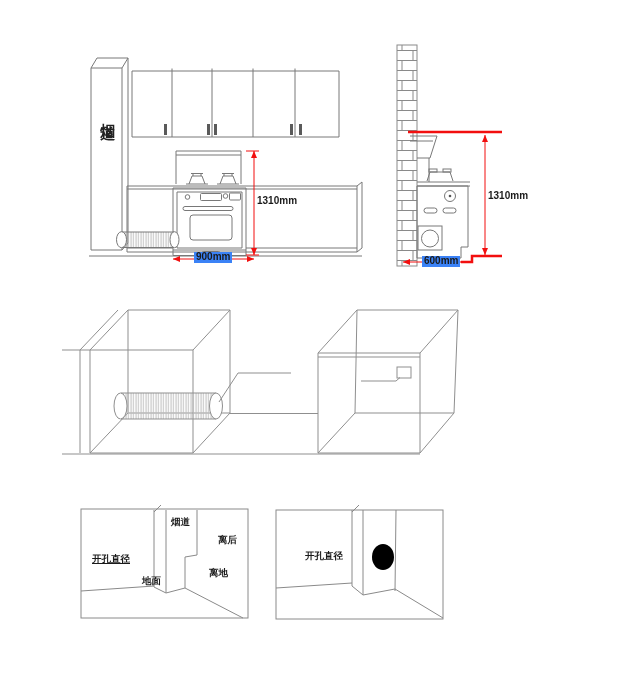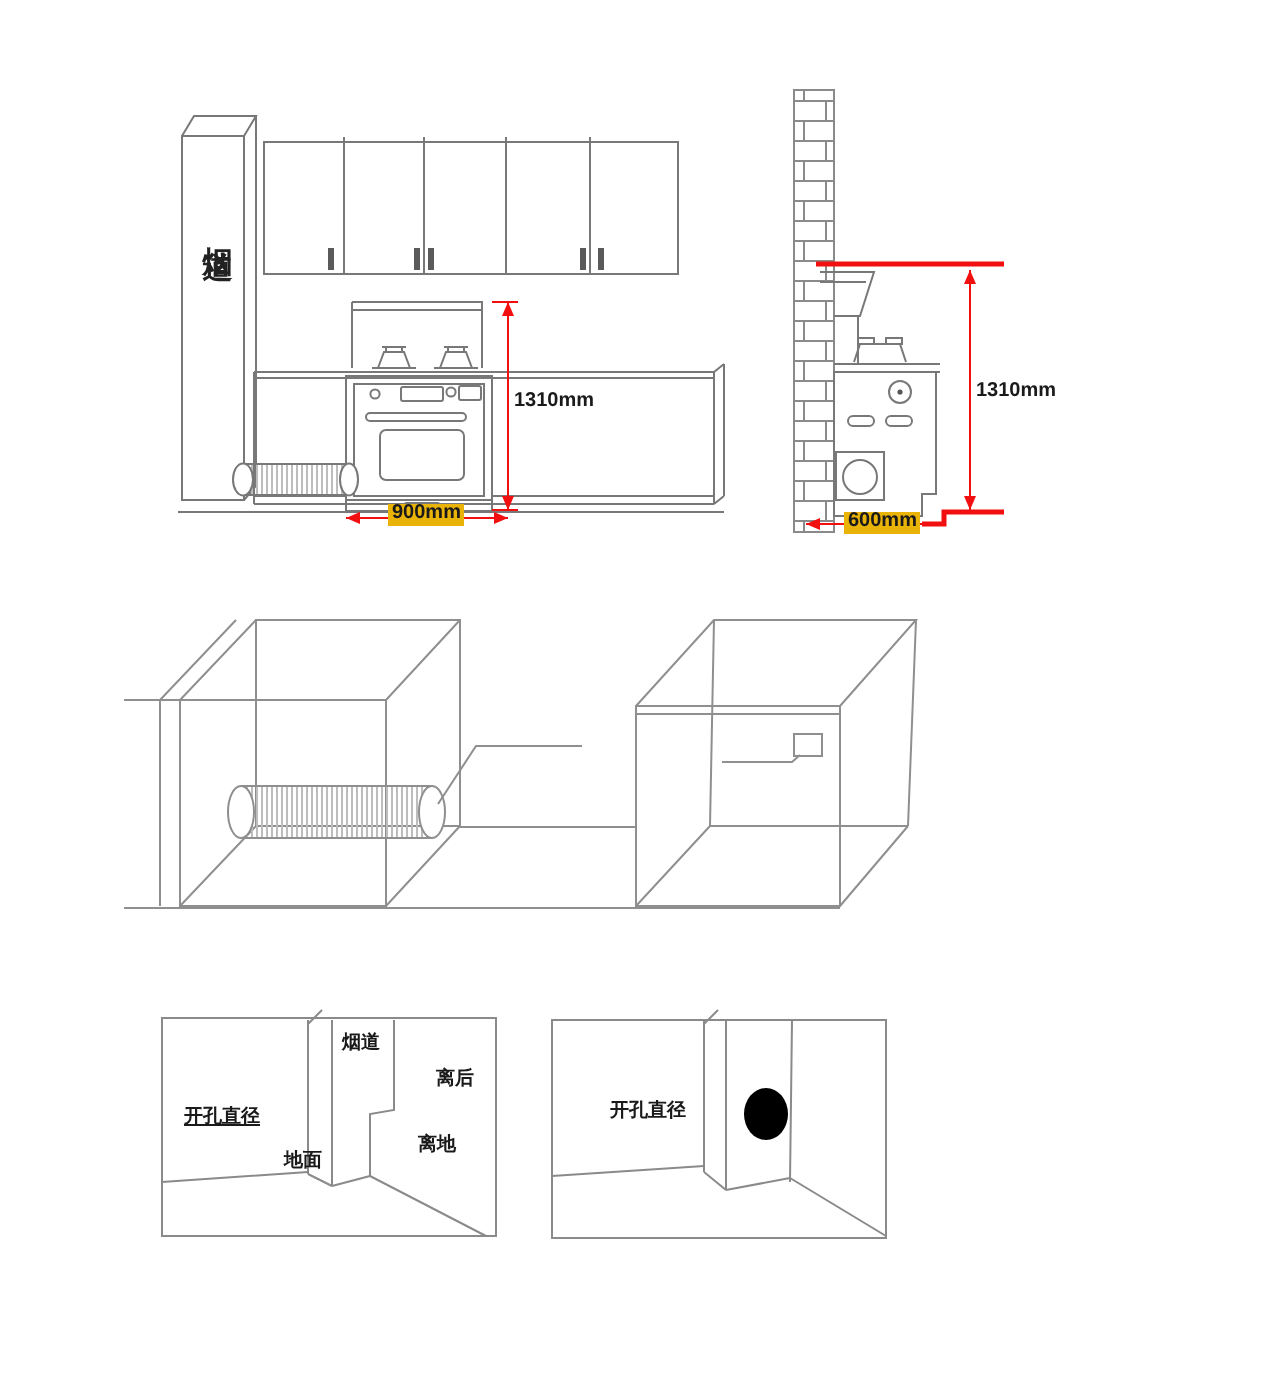--- a/index.html
+++ b/index.html
@@ -9,21 +9,21 @@
   }
   .canvas svg{position:absolute;left:0;top:0;}
   .lbl{
     position:absolute;
     font:bold 10px "Liberation Sans", sans-serif;
     color:#1a1a1a;
     white-space:nowrap;
     line-height:1.05;
   }
   .lbl.small{font-size:9.5px;}
-  .lbl.bg{background:#eab308;padding:0 2px;}
+  .lbl.bg{background:#3b82f6;padding:0 2px;}
   .lbl.vert{
     writing-mode:vertical-rl;
     text-orientation:upright;
     font-size:15px;
     font-weight:600;
     letter-spacing:3px;
     color:#222;
   }
 </style>
 </head>

